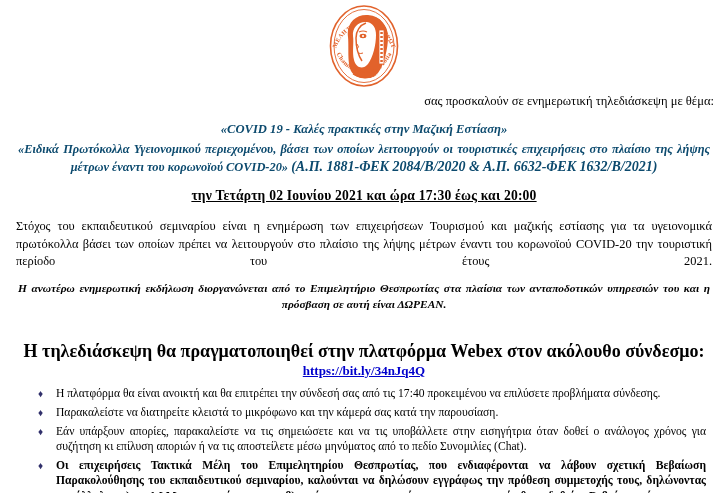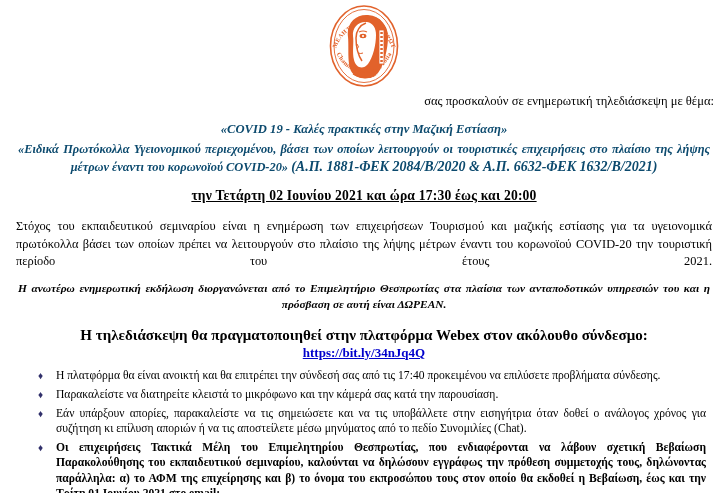--- a/index.html
+++ b/index.html
@@ -121,24 +121,24 @@
     font-weight: bold;
     font-size: 11.4px;
     line-height: 1.4;
     text-align: justify;
     text-align-last: center;
     padding: 0 4px;
   }
 
   
   .webex-line {
-    margin-top: 14px;
-    text-align: center;
-    font-weight: bold;
-    font-size: 15px;
+    margin-top: 28px;
+    text-align: center;
+    font-weight: bold;
+    font-size: 18px;
   }
   .webex-link {
     display: block;
     text-align: center;
     margin-top: 1px;
     font-weight: bold;
     font-size: 13px;
     color: #0000cc;
     text-decoration: underline;
     font-family: "Liberation Serif", "DejaVu Serif", serif;

